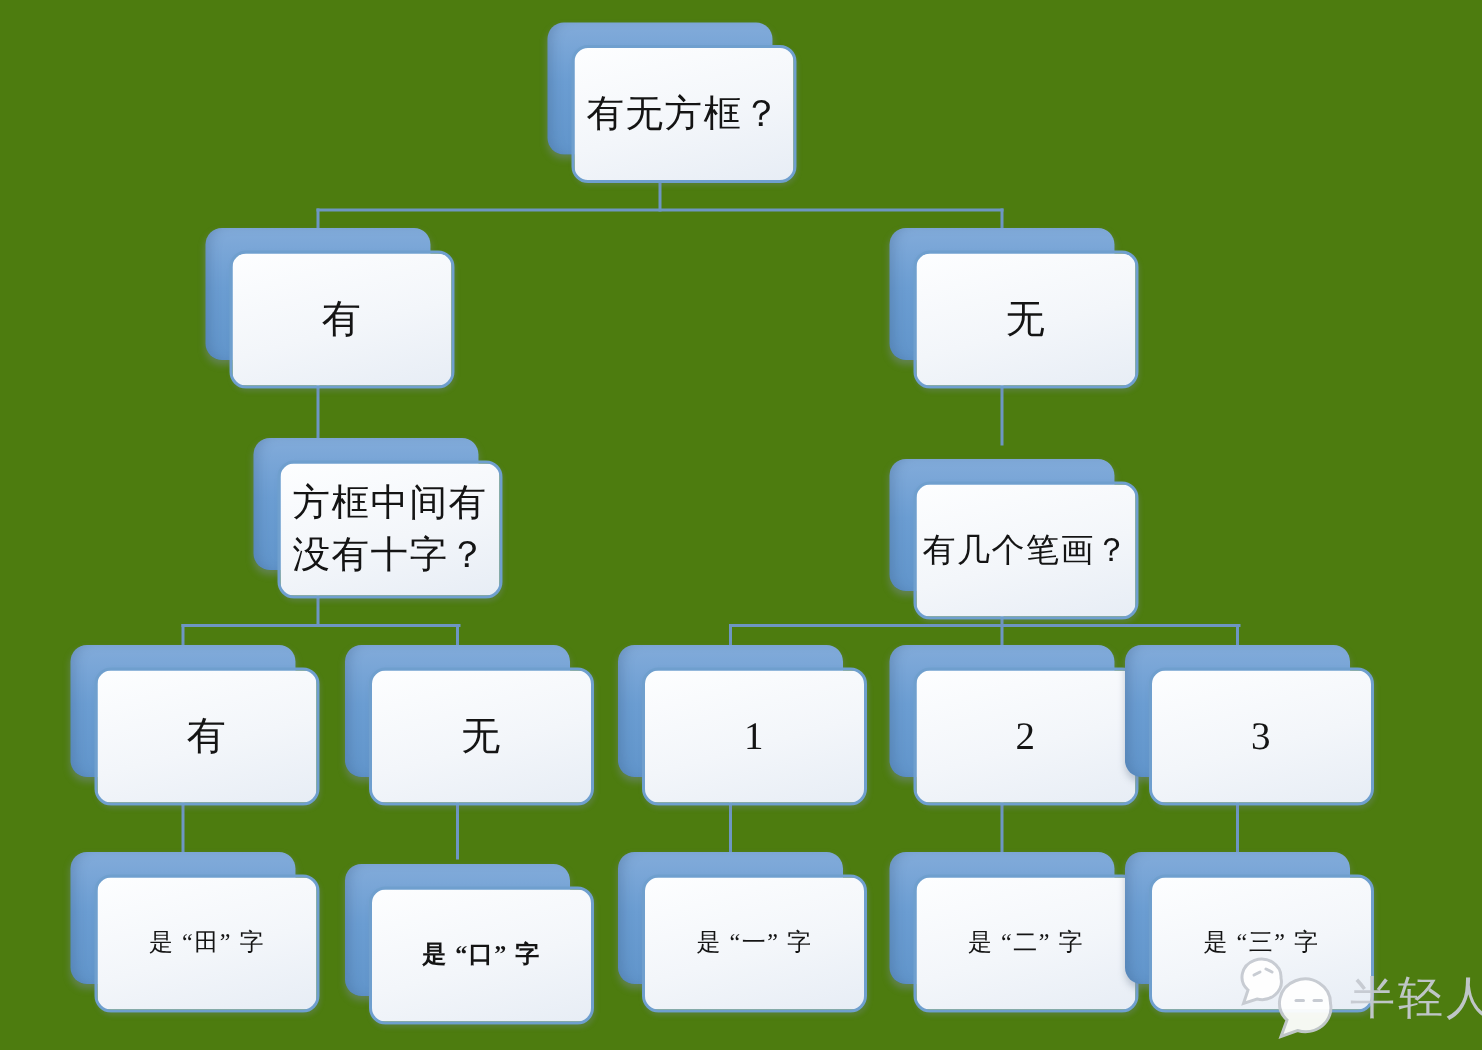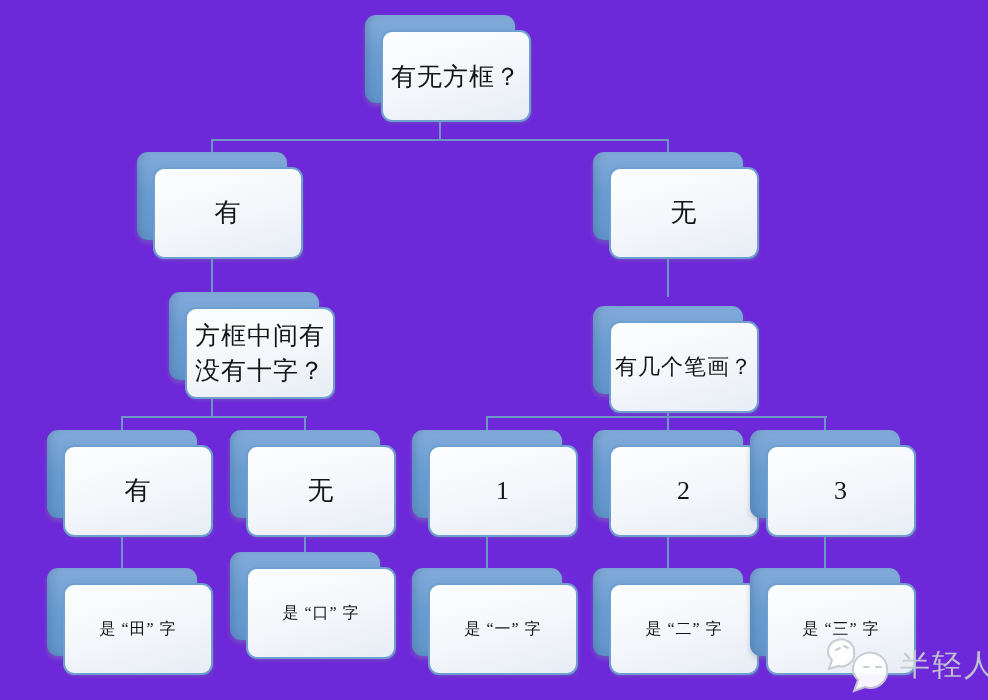--- a/index.html
+++ b/index.html
@@ -1,19 +1,19 @@
 <!DOCTYPE html>
 <html><head>
 <meta charset="utf-8">
 <style>
   html,body{margin:0;padding:0;background:#ffffff;}
   #canvas{
     position:relative;
     width:988px;height:700px;
-    background:#6d28d9;
+    background:#4d7c0f;
     overflow:hidden;
     font-family:"Liberation Serif","DejaVu Serif",serif;
   }
   
   .edge{position:absolute;background:#6e96c3;z-index:0;}
   .edge.v{width:2px;}
   .edge.h{height:2px;}
   
   .node{position:absolute;width:166px;height:107px;z-index:1;}
   .node .back{
@@ -140,21 +140,21 @@
       <span>3</span>
     </div>
   </div>
 
   <div class="node result" style="left:47px;top:568px;">
     <div class="back"></div>
     <div class="front">
       <span>是 “田” 字</span>
     </div>
   </div>
-  <div class="node result" style="left:230px;top:552px;">
+  <div class="node result" style="left:230px;top:576px;font-weight:bold;">
     <div class="back"></div>
     <div class="front">
       <span>是 “口” 字</span>
     </div>
   </div>
   <div class="node result" style="left:412px;top:568px;">
     <div class="back"></div>
     <div class="front">
       <span>是 “一” 字</span>
     </div>

